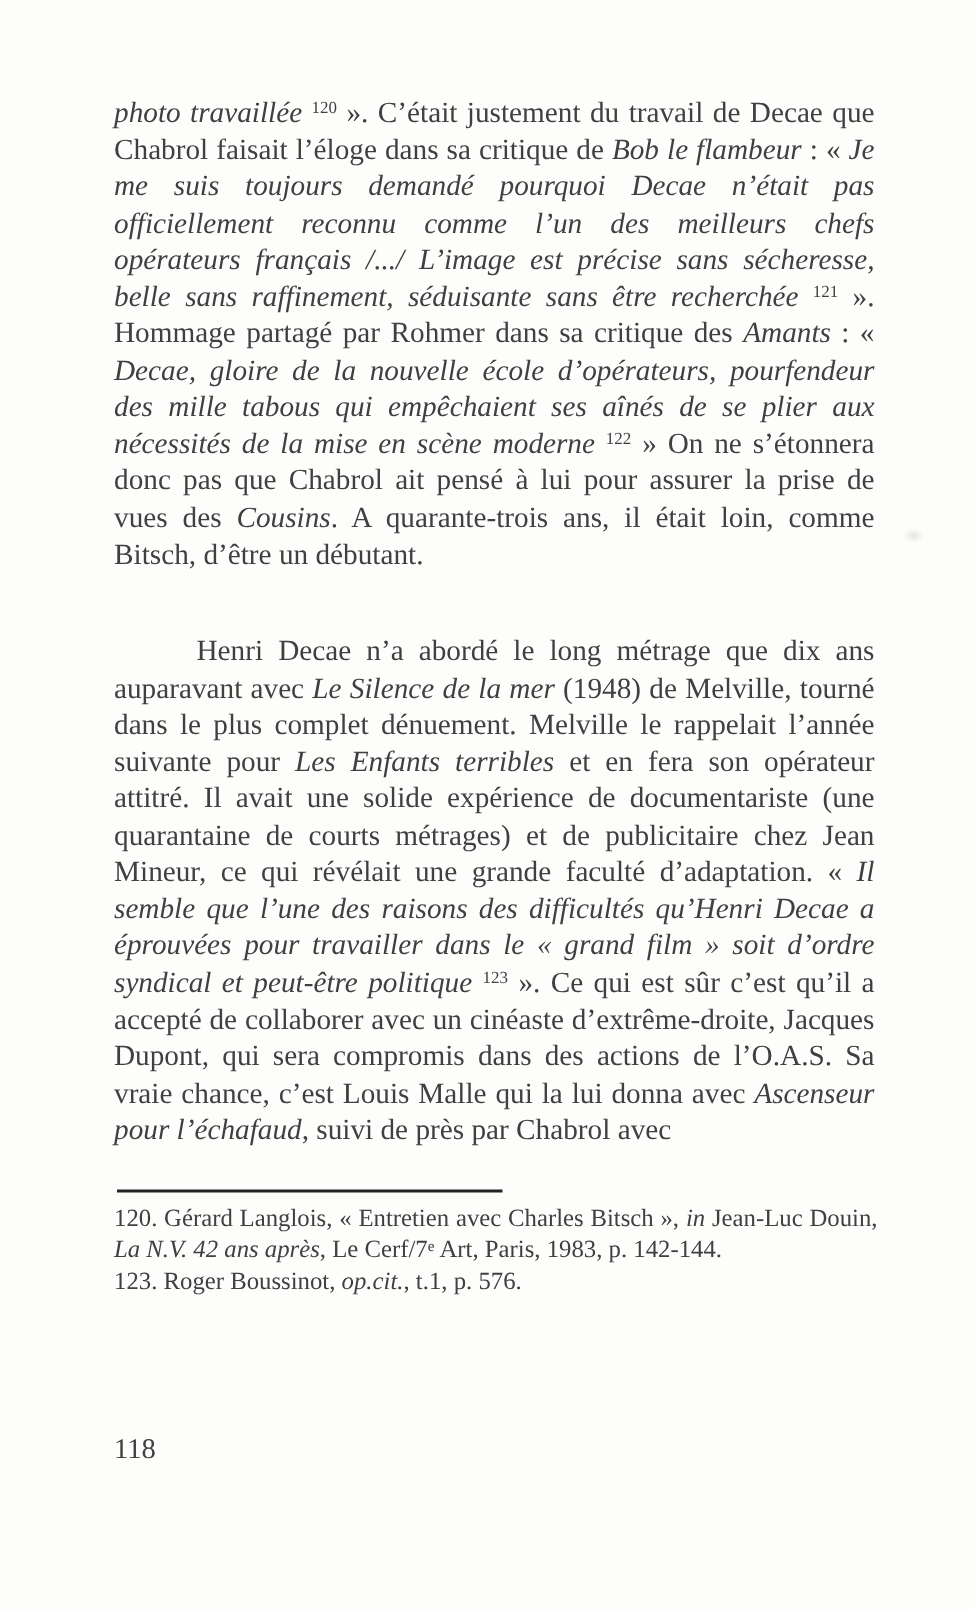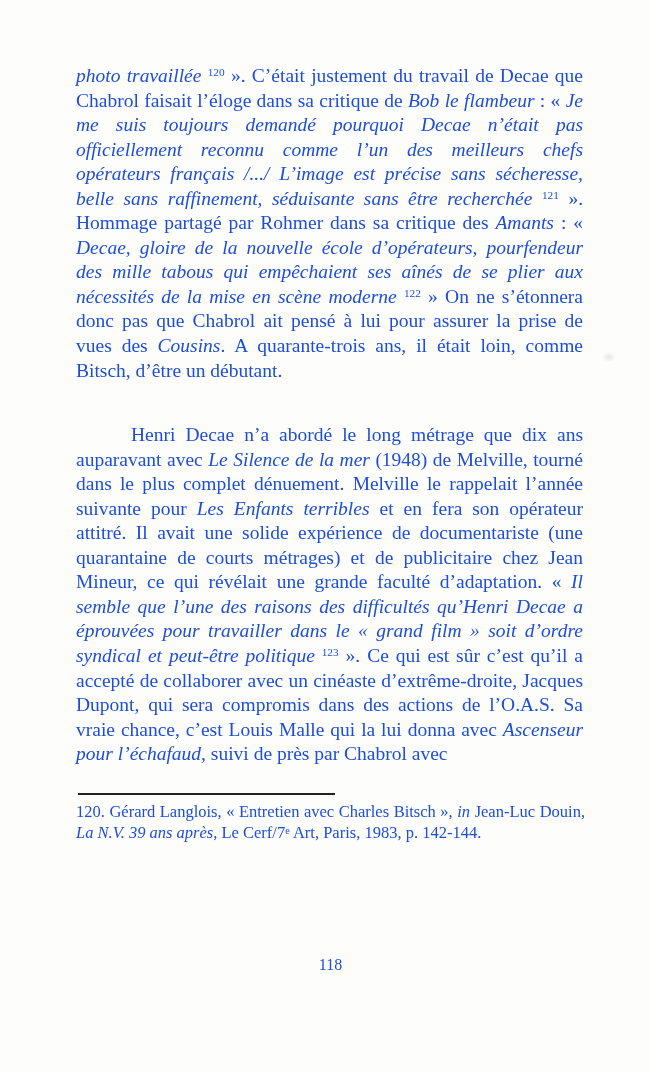--- a/index.html
+++ b/index.html
@@ -6,21 +6,21 @@
     margin: 0;
     padding: 0;
     background: #ffffff;
   }
   .page {
     position: relative;
     width: 650px;
     height: 1073px;
     background: #fdfdfc;
     font-family: "Liberation Serif", "DejaVu Serif", serif;
-    color: #1d4ed8;
+    color: #404040;
     overflow: hidden;
   }
   .body-text {
     position: absolute;
     left: 76px;
     top: 64px;
     width: 507px;
     font-size: 19.5px;
     line-height: 24.55px;
     text-align: justify;
@@ -66,22 +66,21 @@
     line-height: 0;
     vertical-align: baseline;
     position: relative;
     top: -0.45em;
   }
   .page-number {
     position: absolute;
     left: 76px;
     top: 956px;
     width: 509px;
-    text-align: center;
-    font-size: 16px;
+    font-size: 19px;
   }
   .smudge {
     position: absolute;
     left: 602px;
     top: 352px;
     width: 14px;
     height: 10px;
     background: radial-gradient(ellipse at center, rgba(120,120,120,0.18), rgba(120,120,120,0) 70%);
   }
 </style>
@@ -93,18 +92,19 @@
   <div class="body-text">
     <p><i>photo travaillée</i> <sup>120</sup> ». C’était justement du travail de Decae que Chabrol faisait l’éloge dans sa critique de <i>Bob le flambeur</i> : « <i>Je me suis toujours demandé pourquoi Decae n’était pas officiellement reconnu comme l’un des meilleurs chefs opérateurs français /.../ L’image est précise sans sécheresse, belle sans raffinement, séduisante sans être recherchée</i> <sup>121</sup> ». Hommage partagé par Rohmer dans sa critique des <i>Amants</i> : « <i>Decae, gloire de la nouvelle école d’opérateurs, pourfendeur des mille tabous qui empêchaient ses aînés de se plier aux nécessités de la mise en scène moderne</i> <sup>122</sup> » On ne s’étonnera donc pas que Chabrol ait pensé à lui pour assurer la prise de vues des <i>Cousins</i>. A quarante-trois ans, il était loin, comme Bitsch, d’être un débutant.</p>
     <p class="indent">Henri Decae n’a abordé le long métrage que dix ans auparavant avec <i>Le Silence de la mer</i> (1948) de Melville, tourné dans le plus complet dénuement. Melville le rappelait l’année suivante pour <i>Les Enfants terribles</i> et en fera son opérateur attitré. Il avait une solide expérience de documentariste (une quarantaine de courts métrages) et de publicitaire chez Jean Mineur, ce qui révélait une grande faculté d’adaptation. « <i>Il semble que l’une des raisons des difficultés qu’Henri Decae a éprouvées pour travailler dans le « grand film » soit d’ordre syndical et peut-être politique</i> <sup>123</sup> ». Ce qui est sûr c’est qu’il a accepté de collaborer avec un cinéaste d’extrême-droite, Jacques Dupont, qui sera compromis dans des actions de l’O.A.S. Sa vraie chance, c’est Louis Malle qui la lui donna avec <i>Ascenseur pour l’échafaud</i>, suivi de près par Chabrol avec</p>
   </div>
 
   <div class="smudge"></div>
 
   <div class="footnote-rule"></div>
 
   <div class="footnotes">
-    <p>120. Gérard Langlois, « Entretien avec Charles Bitsch », <i>in</i> Jean-Luc Douin, <i>La N.V. 39 ans après</i>, Le Cerf/7<sup>e</sup> Art, Paris, 1983, p. 142-144.</p>
+    <p>120. Gérard Langlois, « Entretien avec Charles Bitsch », <i>in</i> Jean-Luc Douin, <i>La N.V. 42 ans après</i>, Le Cerf/7<sup>e</sup> Art, Paris, 1983, p. 142-144.</p>
+    <p>123. Roger Boussinot, <i>op.cit.</i>, t.1, p. 576.</p>
   </div>
 
   <div class="page-number">118</div>
 
 </div>
 
 </body></html>

